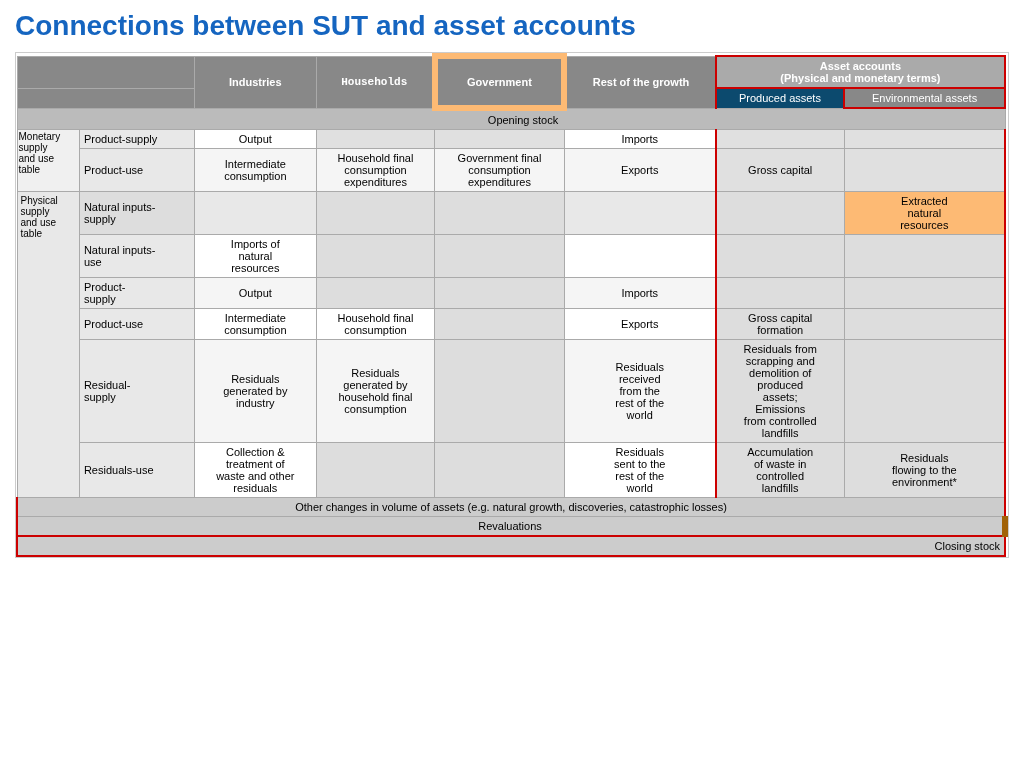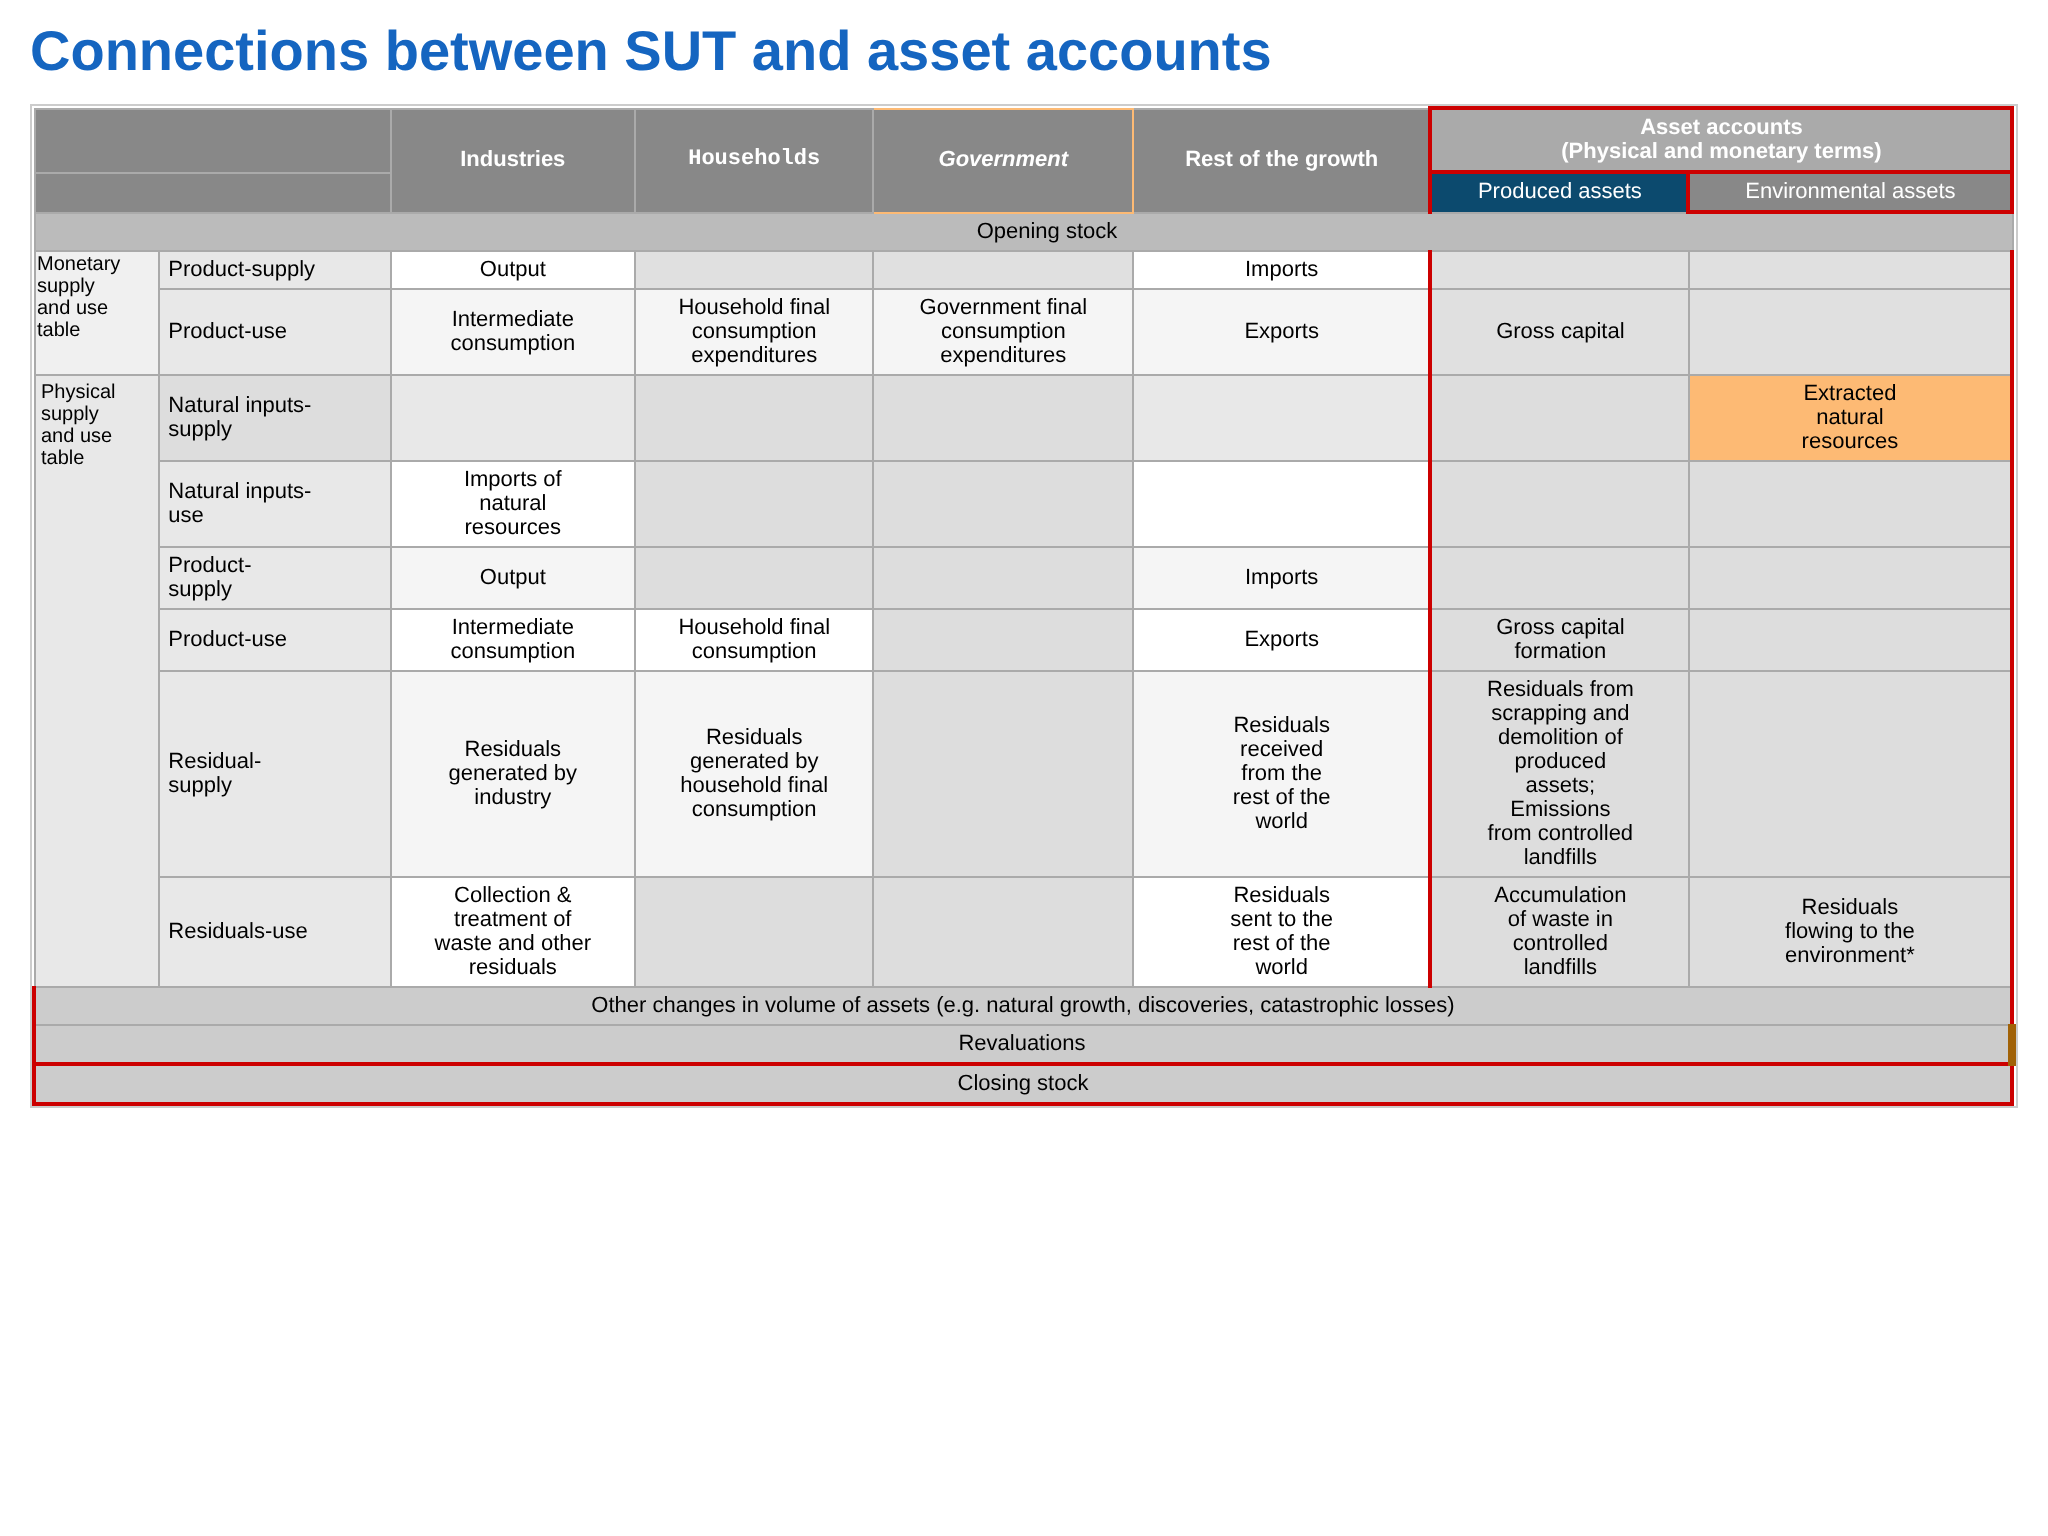--- a/index.html
+++ b/index.html
@@ -79,21 +79,21 @@
 <h1>Connections between SUT and asset accounts</h1>
 
 <div class="table-wrapper">
   <table>
 
     <thead>
       <tr class="header-top">
         <td colspan="2" style="border: 1px solid #aaa;"></td>
         <td style="border:1px solid #aaa;" rowspan="2">Industries</td>
         <td style="border:1px solid #aaa;font-family:Liberation Mono, monospace;" rowspan="2">Households</td>
-        <td style="border:1px solid #fdba74;font-style:italic;" rowspan="2">Government</td>
+        <td style="border:6px solid #fdba74;" rowspan="2">Government</td>
         <td style="border:1px solid #aaa;" rowspan="2">Rest of the growth</td>
         <td colspan="2" class="asset-border" style="border: 2px solid #cc0000; background:#aaa; color:white; font-weight:bold; text-align:center;">Asset accounts<br>(Physical and monetary terms)</td>
       </tr>
       <tr class="header-sub">
         <td colspan="2" style="border:1px solid #aaa;"></td>
         <td class="asset-border" style="border-left: 2px solid #cc0000; border-right:1px solid #aaa; border-top:1px solid #aaa; border-bottom:1px solid #aaa; background:#0c4a6e; color:white;">Produced assets</td>
         <td style="border: 2px solid #cc0000; background:#888; color:white;">Environmental assets</td>
       </tr>
       <tr>
         <td colspan="8" class="opening-stock" style="background:#bbb; text-align:center; font-weight:normal; border: 1px solid #aaa; border-left: 1px solid #aaa; padding-left: 28px;">
@@ -182,20 +182,20 @@
         <td style="background:#ddd;"></td>
         <td>Residuals<br>sent to the<br>rest of the<br>world</td>
         <td class="asset-border" style="border-left:2px solid #cc0000; background:#ddd;margin-left:13px;">Accumulation<br>of waste in<br>controlled<br>landfills</td>
         <td style="border-right:2px solid #cc0000; background:#ddd;">Residuals<br>flowing to the<br>environment*</td>
       </tr>
 
       <tr class="row-mid">
         <td colspan="8" style="background:#ccc; text-align:center; border-left:2px solid #cc0000; border-right:2px solid #cc0000; border-bottom:1px solid #aaa;">Other changes in volume of assets (e.g. natural growth, discoveries, catastrophic losses)</td>
       </tr>
       <tr class="row-mid">
-        <td colspan="8" style="background:#ccc; text-align:center; border-left:2px solid #cc0000; border-right:4px solid #a16207; border-bottom:1px solid #aaa;">Revaluations</td>
-      </tr>
-      <tr class="row-mid">
-        <td colspan="8" style="background:#ccc; text-align:center; border:2px solid #cc0000;">Closing stock</td>
+        <td colspan="8" style="background:#ccc; text-align:center; border-left:2px solid #cc0000; border-right:6px solid #a16207; border-bottom:1px solid #aaa;">Revaluations</td>
+      </tr>
+      <tr class="row-mid">
+        <td colspan="8" style="background:#ccc; text-align:right; border:2px solid #cc0000;">Closing stock</td>
       </tr>
     </tbody>
   </table>
 </div>
 
 </body></html>

